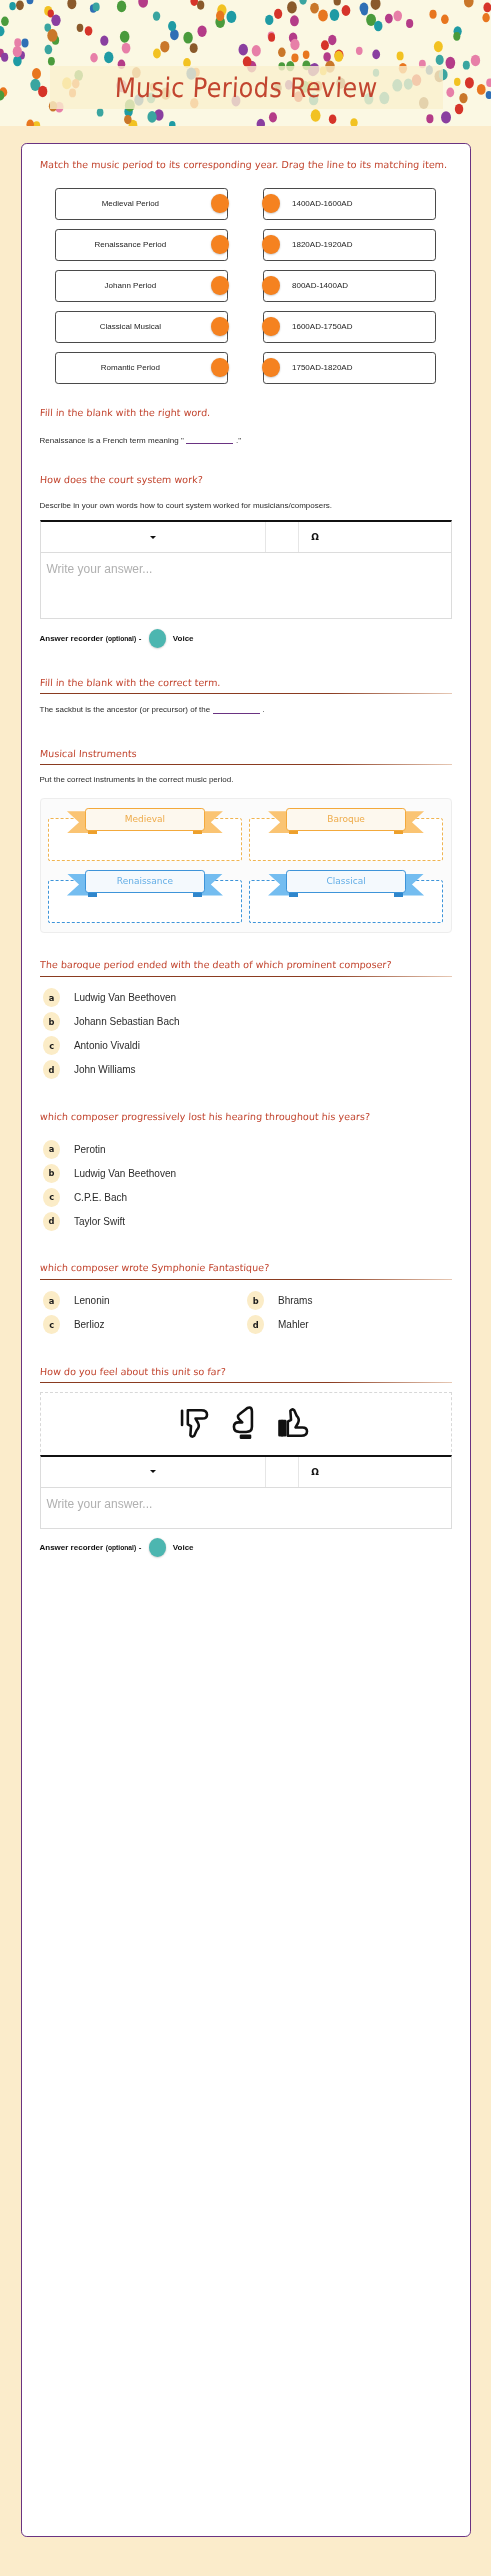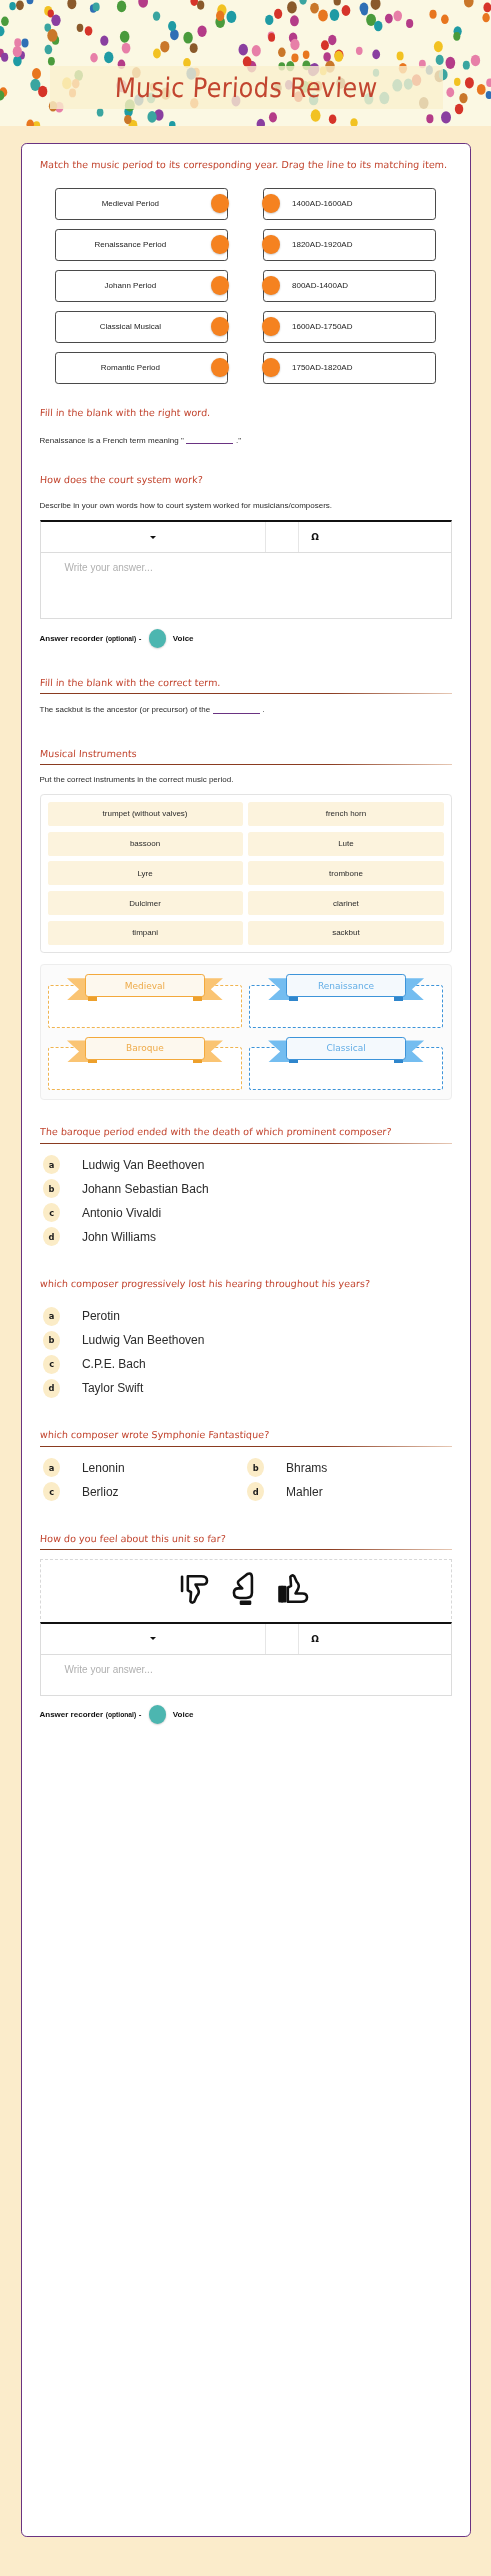--- a/index.html
+++ b/index.html
@@ -136,22 +136,22 @@
   .tb-seg.last { flex: 1 1 auto; border-right: none; justify-content: flex-start; padding-left: 12.8px; }
   .caret-down {
     width: 0; height: 0;
     border-left: 3.2px solid transparent;
     border-right: 3.2px solid transparent;
     border-top: 3.8px solid #111;
   }
   .omega { font-size: 9px; font-weight: bold; font-family: "DejaVu Sans", sans-serif; }
   .editor-body {
     min-height: 65px;
-    padding: 9px 24px;
-    font-size: 10px;
+    padding: 9px 6px;
+    font-size: 12px;
     color: #b0b0b0;
   }
 
   
   .recorder-row {
     display: flex; align-items: center;
     margin-top: 9.6px;
     font-size: 8px;
     color: #111;
   }
@@ -257,22 +257,22 @@
     background: #fbecc7;
     border-radius: 50%;
     display: flex; align-items: center; justify-content: center;
     font-family: "DejaVu Sans", sans-serif;
     font-size: 8.3px;
     font-weight: bold;
     color: #1c1c1c;
     flex: 0 0 auto;
   }
   .mcq-label {
-    margin-left: 22px;
-    font-size: 12px;
+    margin-left: 14px;
+    font-size: 10px;
     color: #2b2b2b;
   }
 
   
   .thumbs-box {
     border: 0.6px dashed #d8d8d8;
     border-bottom: none;
     height: 60px;
     display: flex; align-items: center; justify-content: center;
     gap: 16.6px;
@@ -569,60 +569,48 @@
     <div class="q-rule"></div>
     <div class="blank-row">
       <span>The sackbut is the ancestor (or precursor) of the</span><span class="blank-line"></span><span>.</span>
     </div>
   </div>
 
   <div class="q-block" style="margin-bottom:25.6px;">
     <div class="q-title">Musical Instruments</div>
     <div class="q-rule"></div>
     <div class="q-prompt">Put the correct instruments in the correct music period.</div>
-    <div class="pool" id="pool">
-        <div class="pool-chip">trumpet (without valves)</div>
-        <div class="pool-chip">french horn</div>
-        <div class="pool-chip">bassoon</div>
-        <div class="pool-chip">Lute</div>
-        <div class="pool-chip">Lyre</div>
-        <div class="pool-chip">trombone</div>
-        <div class="pool-chip">Dulcimer</div>
-        <div class="pool-chip">clarinet</div>
-        <div class="pool-chip">timpani</div>
-        <div class="pool-chip">sackbut</div>
-      </div>
     <div class="dropzones" id="dropzones">
         <div class="dz orange">
           <div class="ribbon">
             <span class="tail l"></span>
             <span class="tail r"></span>
             <span class="foot l"></span>
             <span class="foot r"></span>
             <span class="plate">Medieval</span>
           </div>
           <div class="dz-area"></div>
         </div>
+        <div class="dz orange">
+          <div class="ribbon">
+            <span class="tail l"></span>
+            <span class="tail r"></span>
+            <span class="foot l"></span>
+            <span class="foot r"></span>
+            <span class="plate">Baroque</span>
+          </div>
+          <div class="dz-area"></div>
+        </div>
         <div class="dz blue">
           <div class="ribbon">
             <span class="tail l"></span>
             <span class="tail r"></span>
             <span class="foot l"></span>
             <span class="foot r"></span>
             <span class="plate">Renaissance</span>
-          </div>
-          <div class="dz-area"></div>
-        </div>
-        <div class="dz orange">
-          <div class="ribbon">
-            <span class="tail l"></span>
-            <span class="tail r"></span>
-            <span class="foot l"></span>
-            <span class="foot r"></span>
-            <span class="plate">Baroque</span>
           </div>
           <div class="dz-area"></div>
         </div>
         <div class="dz blue">
           <div class="ribbon">
             <span class="tail l"></span>
             <span class="tail r"></span>
             <span class="foot l"></span>
             <span class="foot r"></span>
             <span class="plate">Classical</span>

